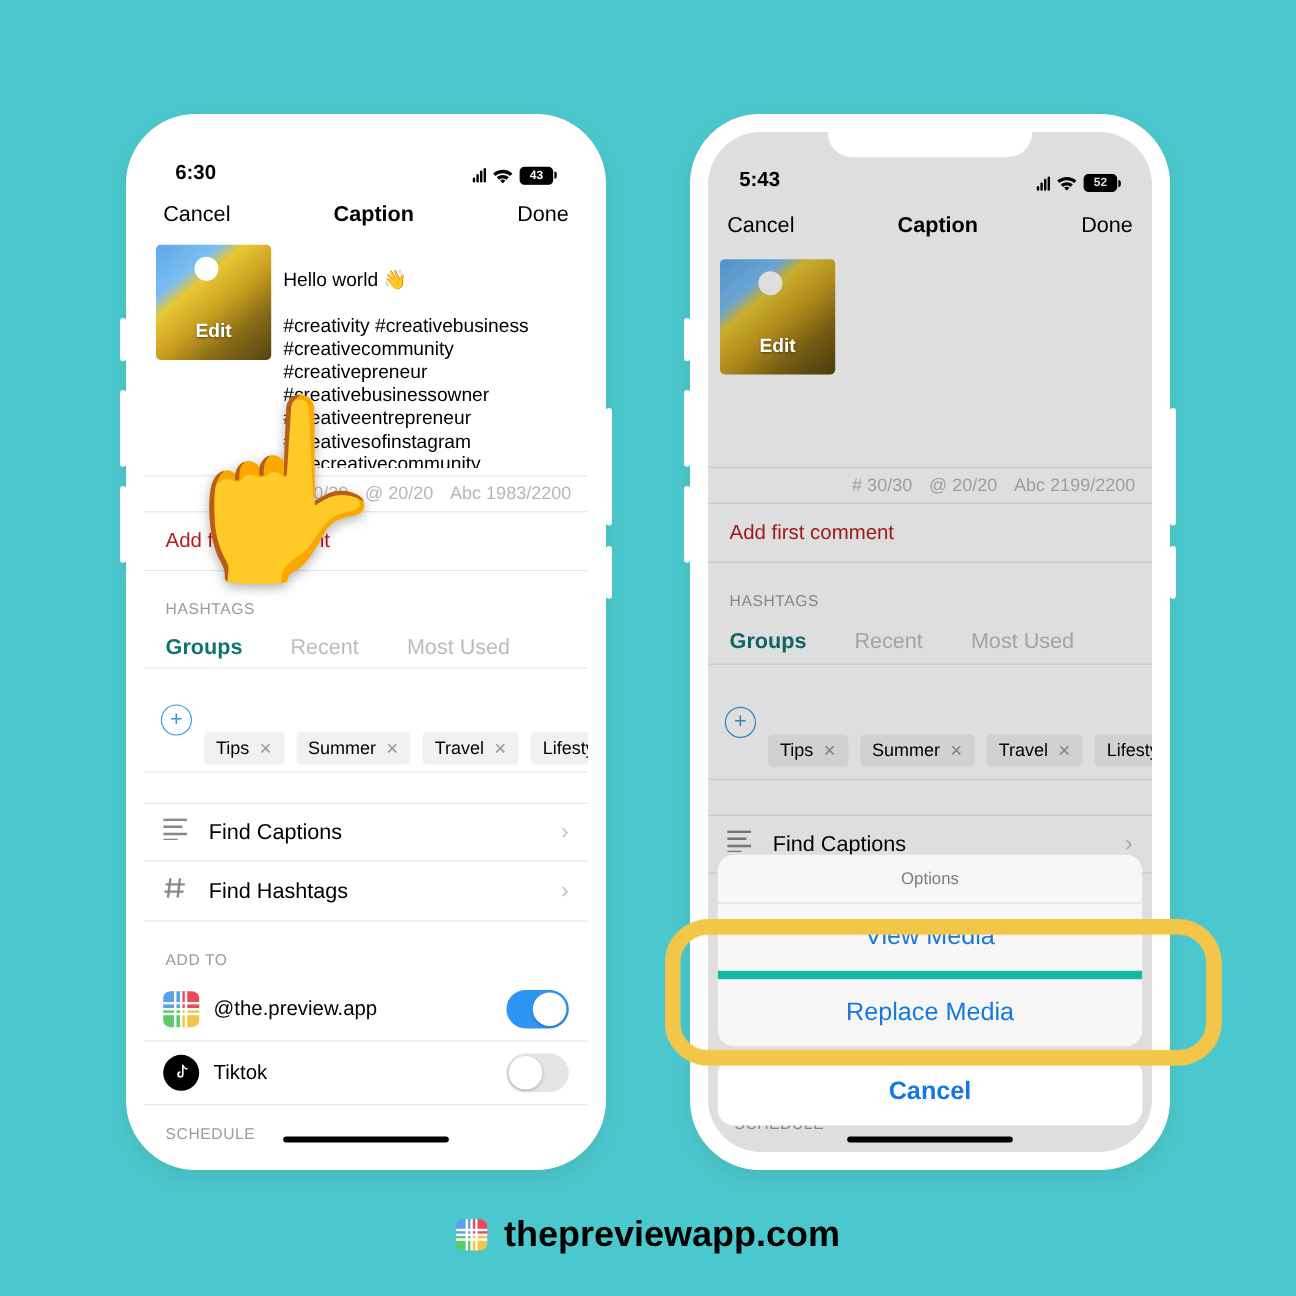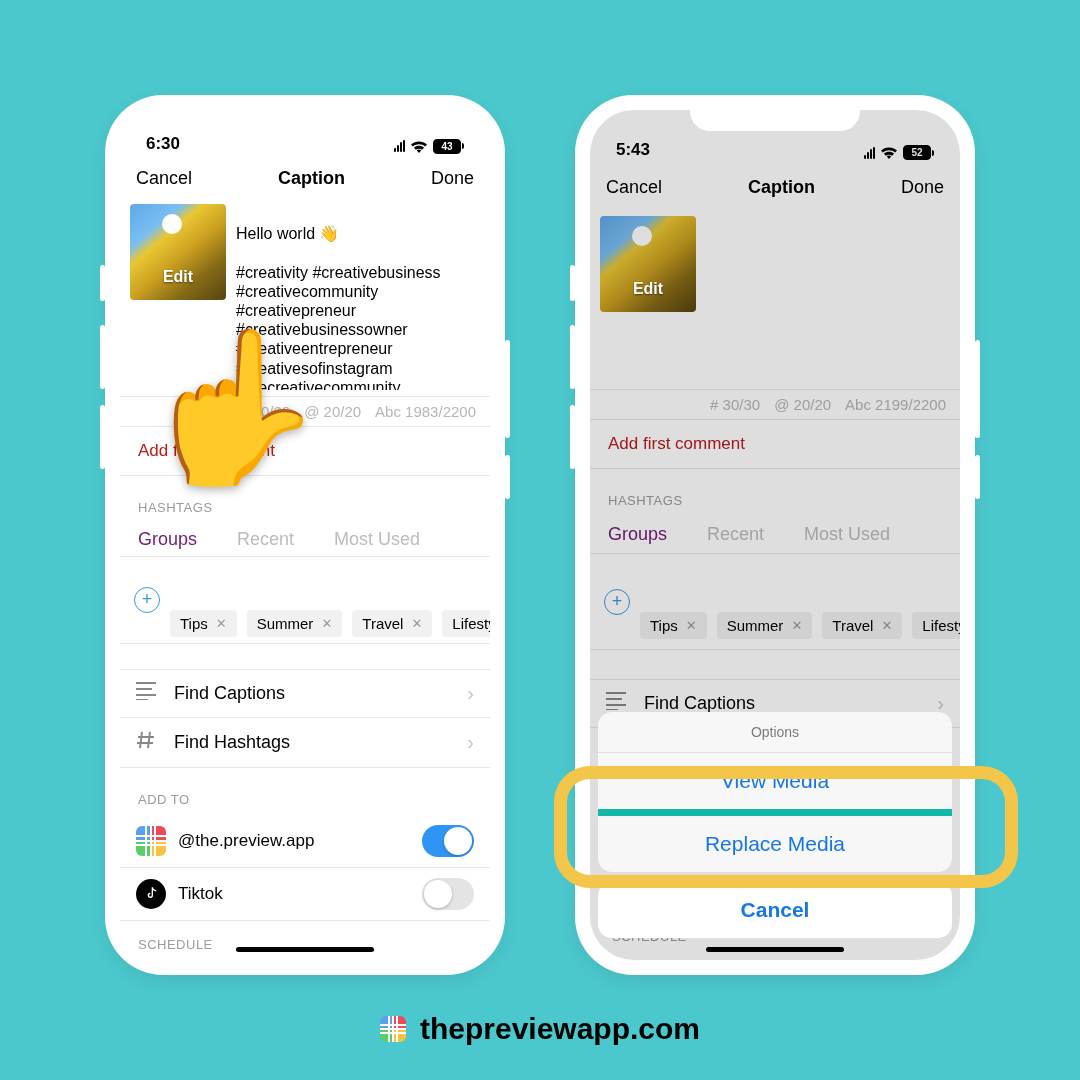--- a/index.html
+++ b/index.html
@@ -102,21 +102,21 @@
     padding: 14px 18px; font-size:17px; color:#b91c1c;
     border-bottom:1px solid #e7e7e7;
   }
   .section-label {
     padding: 24px 18px 8px; font-size:13px; letter-spacing:.5px; color:#9b9b9b;
   }
   .hashtag-tabs {
     display:flex; padding:0 18px; gap:40px; font-size:18px; color:#bcbcbc;
     border-bottom:1px solid #e7e7e7; height:38px; align-items:center;
   }
-  .hashtag-tabs .active { color:#701a75; font-weight:400; }
+  .hashtag-tabs .active { color:#0f766e; font-weight:700; }
   .chips-row {
     display:flex; align-items:center; gap:10px; padding:10px 14px 10px 14px;
     border-bottom:1px solid #e7e7e7; overflow:hidden; white-space:nowrap;
   }
   .add-circle {
     width:26px; height:26px; border:1.5px solid #369adf; border-radius:50%;
     display:flex; align-items:center; justify-content:center; color:#369adf; font-size:18px; flex-shrink:0;
   }
   .chip {
     background:#f1f1f1; border-radius:4px; padding:5px 10px; font-size:15px;

